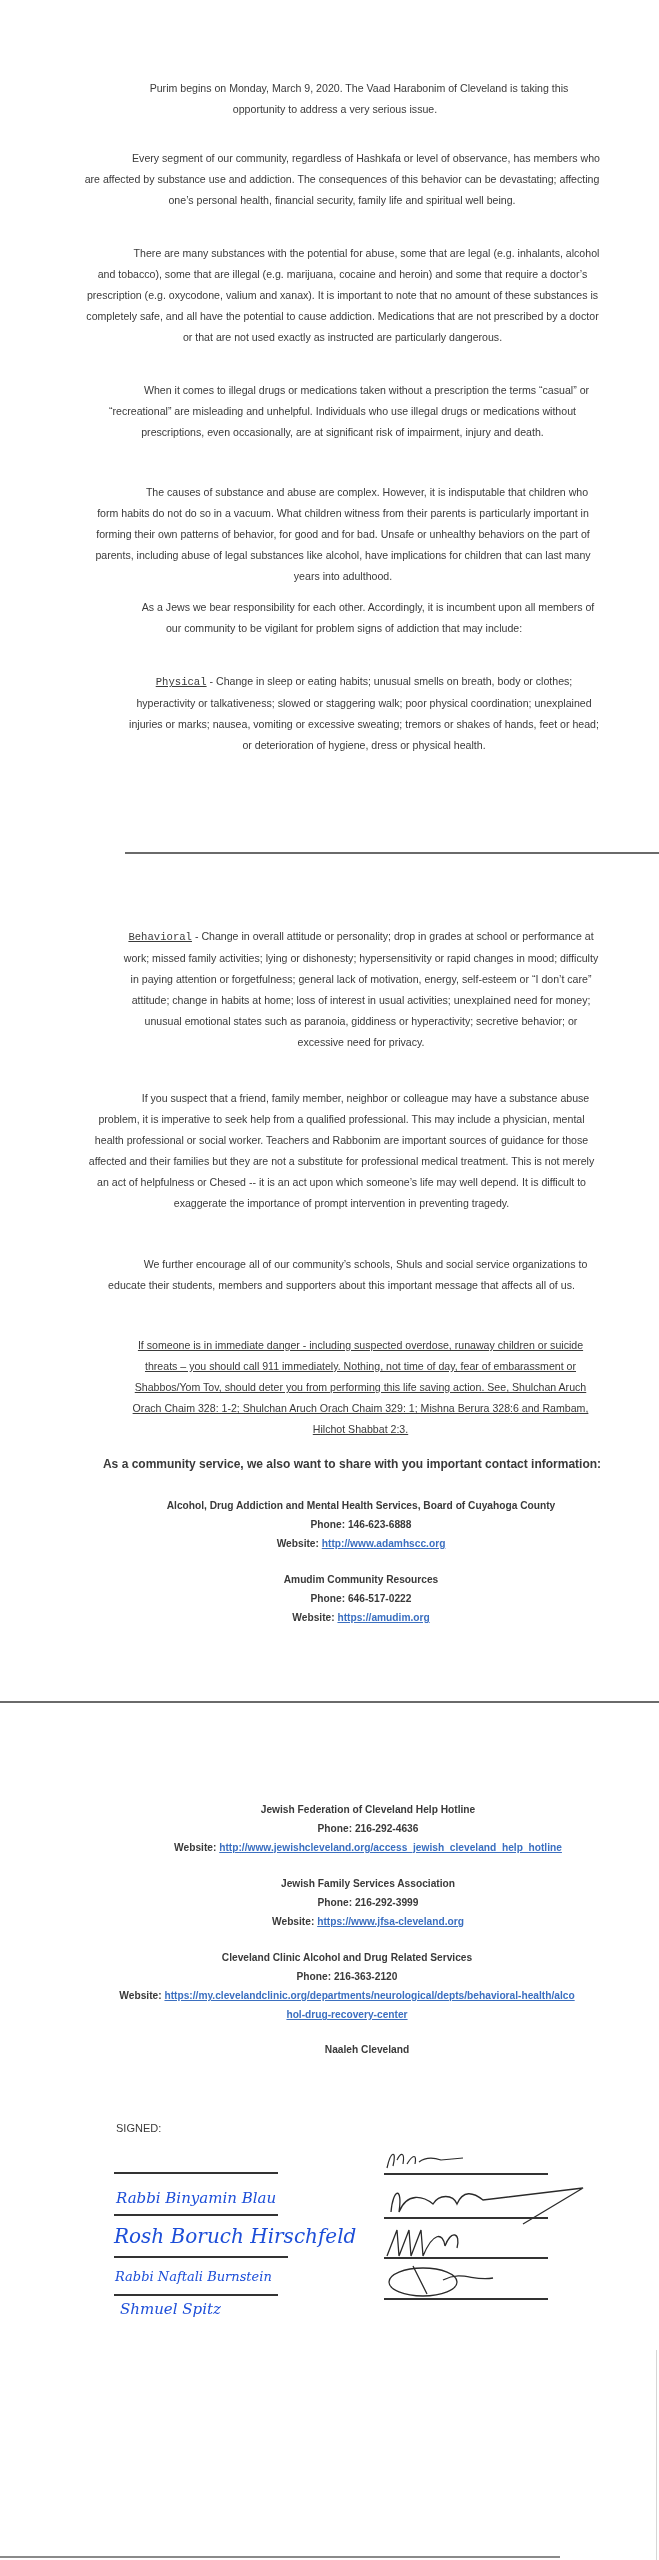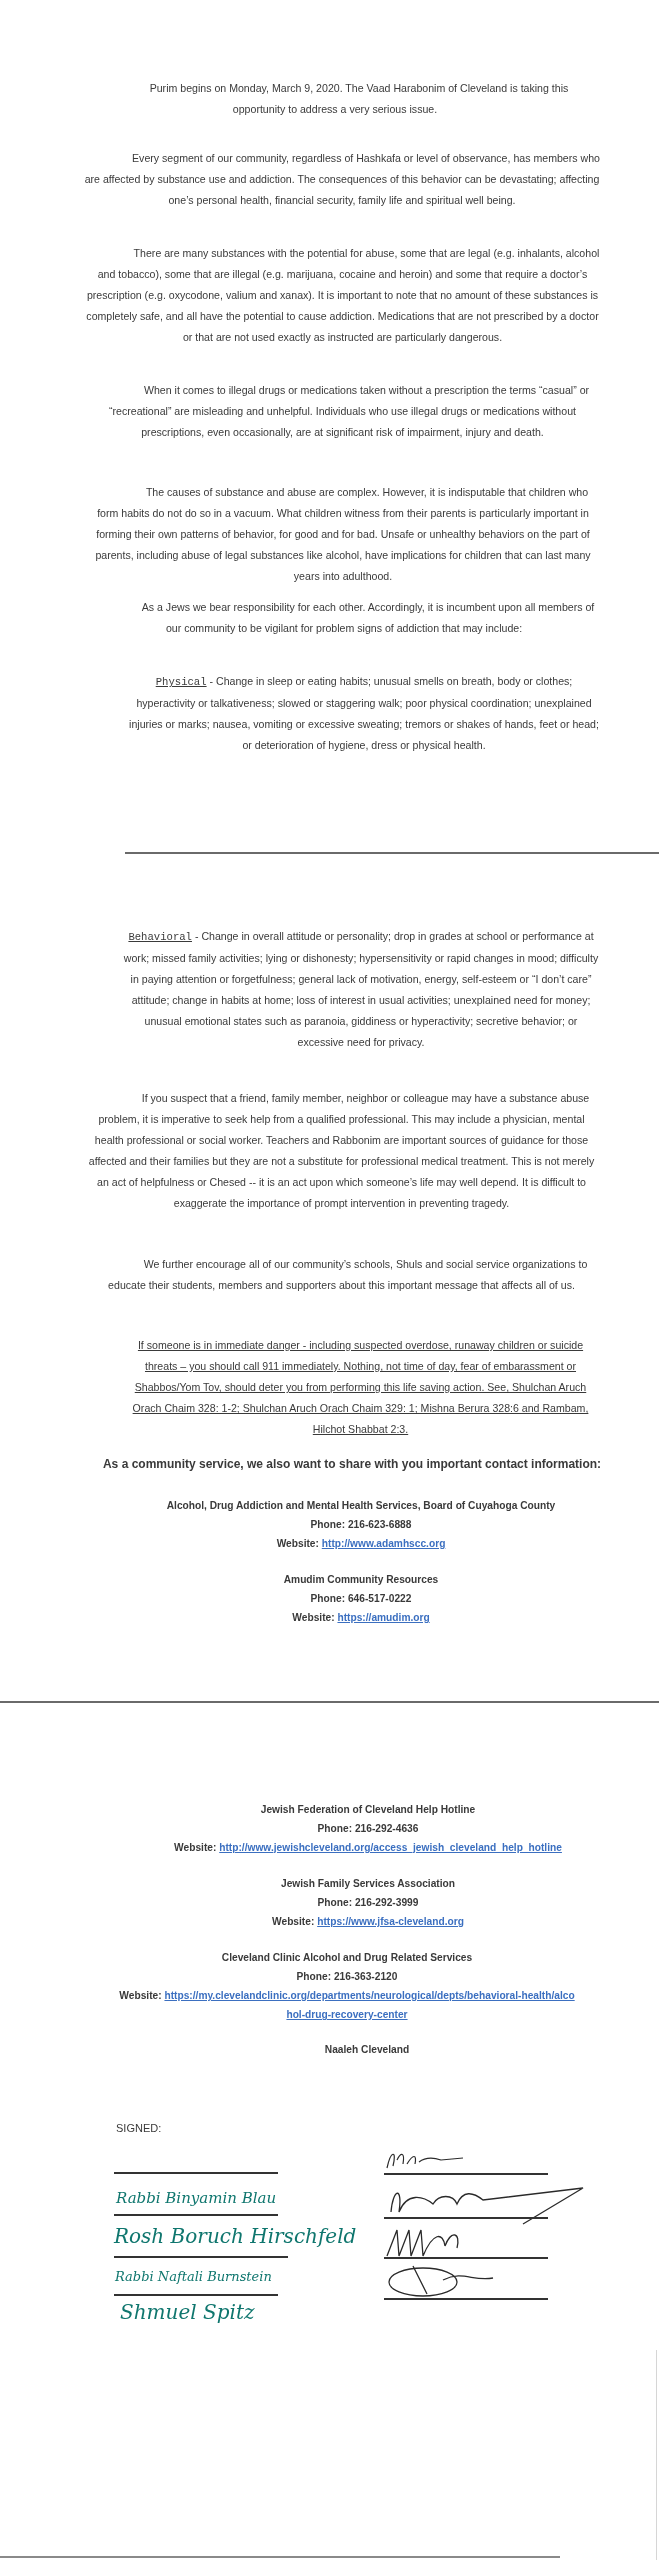--- a/index.html
+++ b/index.html
@@ -11,21 +11,21 @@
   .p3 { top: 1700px; height: 860px; }
   .page-break { position: absolute; height: 2px; background: #6a6a6a; }
   .para { position: absolute; font-size: 10.6px; line-height: 21px; margin: 0; }
   .para .indent { display: inline-block; width: 48px; }
   .u { text-decoration: underline; font-family: Liberation Mono, monospace; }
   .warning { text-decoration: underline; }
   .bold { font-weight: bold; }
   .contact { position: absolute; font-size: 10.2px; font-weight: bold; line-height: 19px; color: #3a3a3a; }
   .contact a { color: #3b6fc0; text-decoration: underline; font-weight: bold; }
   .sig-line { position: absolute; height: 1.5px; background: #333; }
-  .sig-text { position: absolute; font-family: "DejaVu Serif", serif; font-style: italic; color: #0f766e; white-space: nowrap; }
+  .sig-text { position: absolute; font-family: "DejaVu Serif", serif; font-style: italic; color: #1d4ed8; white-space: nowrap; }
   .sig-svg { position: absolute; }
   .signed-label { position: absolute; font-size: 11px; color: #3a3a3a; }
   .right-edge { position: absolute; right: 2px; width: 1px; background: #d6d6d6; }
 </style>
 </head>
 <body>
 
 <div class="page p1">
   <p class="para" style="left:75px; top:78px; width:520px;"><span class="indent"></span><span>Purim begins on Monday, March 9, 2020. The Vaad Harabonim of Cleveland is taking this opportunity to address a very serious issue.</span></p>
   <p class="para" style="left:84px; top:148px; width:516px;"><span class="indent"></span><span>Every segment of our community, regardless of Hashkafa or level of observance, has members who are affected by substance use and addiction. The consequences of this behavior can be devastating; affecting one’s personal health, financial security, family life and spiritual well being.</span></p>
@@ -39,21 +39,21 @@
 
 <div class="page p2" style="top:856px; height:840px;">
   <p class="para" style="left:122px; top:70px; width:478px;"><span class="u">Behavioral</span><span> - Change in overall attitude or personality; drop in grades at school or performance at work; missed family activities; lying or dishonesty; hypersensitivity or rapid changes in mood; difficulty in paying attention or forgetfulness; general lack of motivation, energy, self-esteem or “I don’t care” attitude; change in habits at home; loss of interest in usual activities; unexplained need for money; unusual emotional states such as paranoia, giddiness or hyperactivity; secretive behavior; or excessive need for privacy.</span></p>
   <p class="para" style="left:83px; top:232px; width:517px;"><span class="indent"></span><span>If you suspect that a friend, family member, neighbor or colleague may have a substance abuse problem, it is imperative to seek help from a qualified professional. This may include a physician, mental health professional or social worker. Teachers and Rabbonim are important sources of guidance for those affected and their families but they are not a substitute for professional medical treatment. This is not merely an act of helpfulness or Chesed -- it is an act upon which someone’s life may well depend.  It is difficult to exaggerate the importance of prompt intervention in preventing tragedy.</span></p>
   <p class="para" style="left:83px; top:398px; width:517px;"><span class="indent"></span><span>We further encourage all of our community’s schools, Shuls and social service organizations to educate their students, members and supporters about this important message that affects all of us.</span></p>
   <p class="para warning" style="left:121px; top:479px; width:479px;">If someone is in immediate danger - including suspected overdose, runaway children or suicide threats – you should call 911 immediately.  Nothing, not time of day, fear of embarassment or Shabbos/Yom Tov, should deter you from performing this life saving action. See, Shulchan Aruch Orach Chaim 328: 1-2; Shulchan Aruch Orach Chaim 329: 1; Mishna Berura 328:6 and Rambam, Hilchot Shabbat 2:3.</p>
   <p class="para bold" style="left:82px; top:598px; width:540px; font-size:12px;">As a community service, we also want to share with you important contact information:</p>
 
   <div class="contact" style="left:121px; top:640px; width:480px;">
     <div>Alcohol, Drug Addiction and Mental Health Services, Board of Cuyahoga County</div>
-    <div><span>Phone:</span> <span>216-623-6888</span></div>
+    <div><span>Phone:</span> <span>146-623-6888</span></div>
     <div><span>Website:</span> <a>http://www.adamhscc.org</a></div>
   </div>
   <div class="contact" style="left:121px; top:714px; width:480px;">
     <div>Amudim Community Resources</div>
     <div><span>Phone:</span> <span>646-517-0222</span></div>
     <div><span>Website:</span> <a>https://amudim.org</a></div>
   </div>
 </div>
 <div class="page-break" style="left:0; top:1701px; width:659px;"></div>
 
@@ -79,21 +79,21 @@
 
   <div class="signed-label" style="left:116px; top:418px;">SIGNED:</div>
 
   <div class="sig-line" style="left:114px; top:468px; width:164px;"></div>
   <div class="sig-text" style="left:116px; top:485px; font-size:15px;">Rabbi Binyamin Blau</div>
   <div class="sig-line" style="left:114px; top:510px; width:164px;"></div>
   <div class="sig-text" style="left:114px; top:520px; font-size:20px;">Rosh Boruch Hirschfeld</div>
   <div class="sig-line" style="left:114px; top:552px; width:174px;"></div>
   <div class="sig-text" style="left:115px; top:565px; font-size:13px;">Rabbi Naftali Burnstein</div>
   <div class="sig-line" style="left:114px; top:590px; width:164px;"></div>
-  <div class="sig-text" style="left:120px; top:596px; font-size:20px;">Shmuel Spitz</div>
+  <div class="sig-text" style="left:120px; top:596px; font-size:15px;">Shmuel Spitz</div>
 
   <svg class="sig-svg" style="left:383px; top:442px;" width="90" height="28">
     <path d="M4 22 C8 4 14 4 10 20 M14 14 C18 6 22 6 20 18 M24 18 C30 8 34 8 32 18 M36 16 C44 10 52 12 58 14 L80 12" stroke="#2a2a2a" fill="none" stroke-width="1.2"></path>
   </svg>
   <div class="sig-line" style="left:384px; top:469px; width:164px;"></div>
   <svg class="sig-svg" style="left:383px; top:478px;" width="210" height="50">
     <path d="M8 30 C10 6 20 4 16 30 C24 10 40 14 50 22 C56 12 70 12 74 22 C80 8 90 10 100 18 L200 6 L160 30 L140 42" stroke="#2a2a2a" fill="none" stroke-width="1.3"></path>
   </svg>
   <div class="sig-line" style="left:384px; top:513px; width:164px;"></div>
   <svg class="sig-svg" style="left:383px; top:518px;" width="100" height="40">

